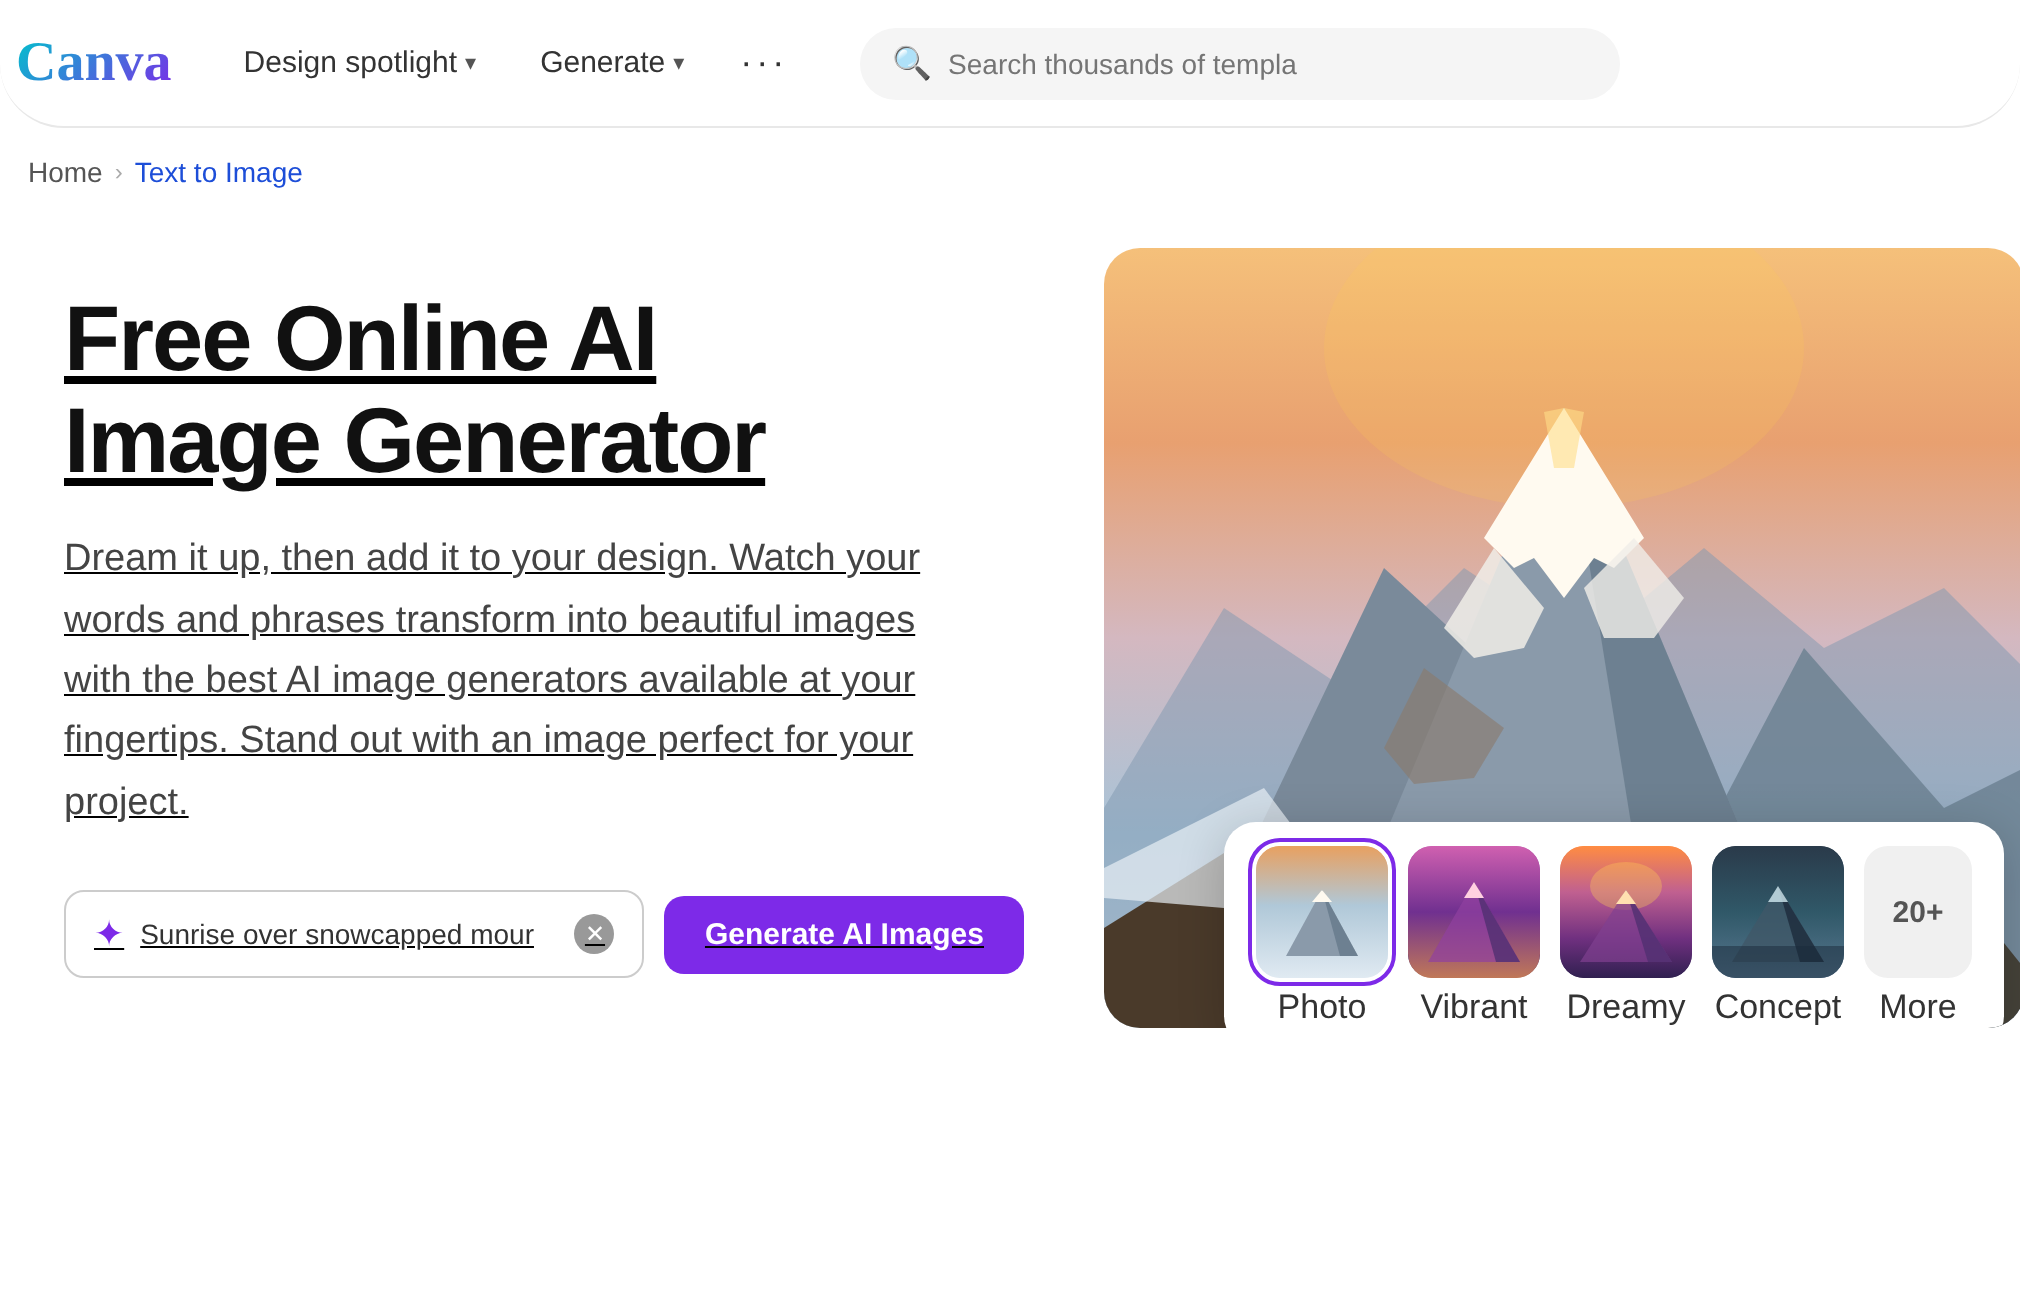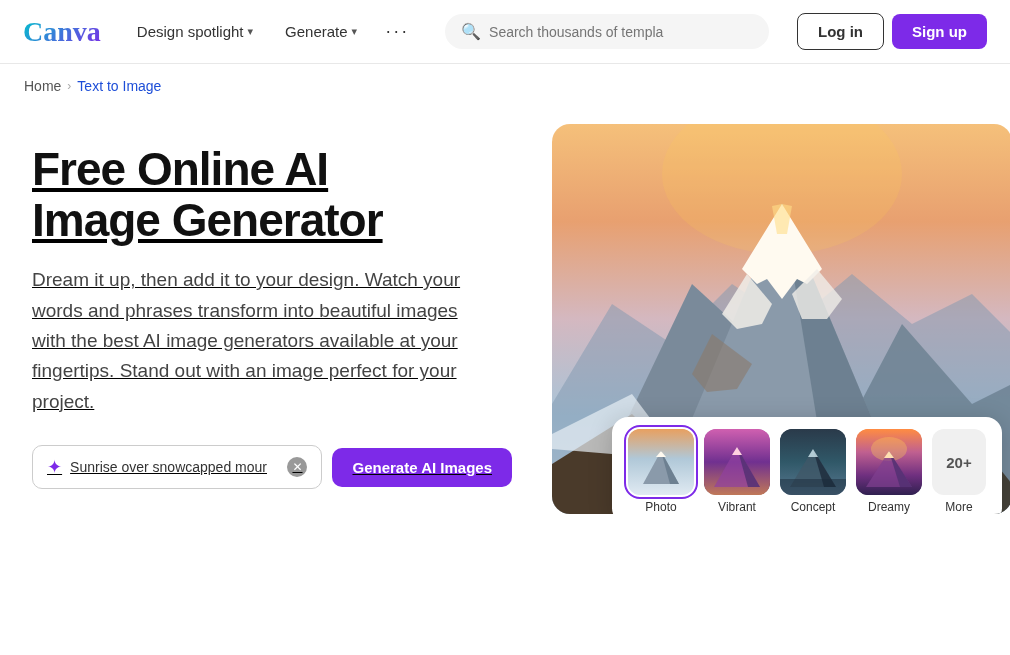--- a/index.html
+++ b/index.html
@@ -1,21 +1,21 @@
 <!DOCTYPE html>
 <html><head>
   <meta charset="utf-8">
   <style>
     * { margin: 0; padding: 0; box-sizing: border-box; }
     body { font-family: -apple-system, BlinkMacSystemFont, 'Segoe UI', sans-serif; background: #fff; width: 1010px; height: 655px; overflow: hidden; }
 
     
     .navbar {
-      display: flex; align-items: center; padding: 0 23px; height: 64px;
-      border-bottom: 1px solid #e8e8e8; gap: 8px;
+      display: flex; align-items: center; padding: 0 8px; height: 64px;
+      border-bottom: 1px solid #e8e8e8; gap: 8px; border-radius: 32px;
     }
     .logo {
       font-size: 28px; font-weight: 700; font-family: Georgia, serif;
       background: linear-gradient(135deg, #00c4cc, #7d2ae8);
       -webkit-background-clip: text; -webkit-text-fill-color: transparent;
       margin-right: 16px; cursor: pointer;
     }
     .nav-item {
       display: flex; align-items: center; gap: 4px; padding: 8px 12px;
       font-size: 15px; color: #333; cursor: pointer; border-radius: 6px;
@@ -41,21 +41,21 @@
     }
     .btn-signup {
       padding: 9px 20px; border: none; border-radius: 8px;
       font-size: 15px; font-weight: 600; cursor: pointer;
       background: #7d2ae8; color: #fff;
     }
 
     
     .breadcrumb {
       display: flex; align-items: center; gap: 6px;
-      padding: 14px 24px; font-size: 14px; color: #555;
+      padding: 14px 14px; font-size: 14px; color: #555;
     }
     .breadcrumb-separator { color: #aaa; font-size: 12px; }
     .breadcrumb-link { cursor: pointer; color: #555; }
     .breadcrumb-current { color: #1d4ed8; font-weight: 400; }
 
     
     .main {
       display: flex; align-items: flex-start; padding: 16px 32px 0 32px;
       gap: 40px; height: calc(655px - 64px - 48px); text-decoration: underline;
     }
@@ -114,21 +114,21 @@
       cursor: pointer;
     }
     .style-thumb {
       width: 66px; height: 66px; border-radius: 12px; overflow: hidden;
       position: relative;
     }
     .style-thumb.selected {
       outline: 2.5px solid #7d2ae8; outline-offset: 2px;
     }
     .style-label {
-      font-size: 12px; color: #333; font-weight: 500; text-align: center;
+      font-size: 17px; color: #333; font-weight: 500; text-align: center;
     }
     .more-box {
       width: 54px; height: 66px; border-radius: 12px;
       background: #f0f0f0; display: flex; align-items: center; justify-content: center;
       font-size: 15px; font-weight: 700; color: #555; cursor: pointer;
     }
 
     
     .mountain-svg { width: 100%; height: 100%; }
 
@@ -152,24 +152,20 @@
     <span>Generate</span>
     <span class="nav-chevron">▾</span>
   </div>
   <div class="nav-more">···</div>
 
   <div class="nav-search">
     <span class="search-icon-nav">🔍</span>
     <input type="text" placeholder="Search thousands of templa" style="">
   </div>
 
-  <div class="nav-right">
-    <button class="btn-login">Log in</button>
-    <button class="btn-signup">Sign up</button>
-  </div>
 </nav>
 
 <div class="breadcrumb">
   <span class="breadcrumb-link">Home</span>
   <span class="breadcrumb-separator">›</span>
   <span class="breadcrumb-current">Text to Image</span>
 </div>
 
 <div class="main">
 
@@ -283,40 +279,20 @@
               <rect width="66" height="66" rx="12" fill="url(#tg2)"></rect>
               <polygon points="10,58 33,18 56,58" fill="#9040a0" opacity="0.7"></polygon>
               <polygon points="33,18 56,58 44,58" fill="#503070" opacity="0.8"></polygon>
               <polygon points="28,26 33,18 38,26" fill="#ffd0e0"></polygon>
             </svg>
           </div>
           <span class="style-label">Vibrant</span>
         </div>
 
         <div class="style-item">
-          <div class="style-thumb thumb-concept">
-            <svg width="66" height="66" viewBox="0 0 66 66" xmlns="http://www.w3.org/2000/svg">
-              <defs>
-                  <linearGradient id="tg3" x1="0" y1="0" x2="0" y2="1">
-                    <stop offset="0%" stop-color="#2a3a4a"></stop>
-                    <stop offset="50%" stop-color="#305868"></stop>
-                    <stop offset="100%" stop-color="#587890"></stop>
-                  </linearGradient>
-                </defs>
-              <rect width="66" height="66" rx="12" fill="url(#tg3)"></rect>
-              <polygon points="10,58 33,20 56,58" fill="#405868" opacity="0.8"></polygon>
-              <polygon points="33,20 56,58 44,58" fill="#203040" opacity="0.9"></polygon>
-              <polygon points="28,28 33,20 38,28" fill="#d0e8f0" opacity="0.8"></polygon>
-              <rect x="0" y="50" width="66" height="16" rx="0" fill="#1a2a3a" opacity="0.5"></rect>
-            </svg>
-          </div>
-          <span class="style-label">Concept</span>
-        </div>
-
-        <div class="style-item">
           <div class="style-thumb thumb-dreamy">
             <svg width="66" height="66" viewBox="0 0 66 66" xmlns="http://www.w3.org/2000/svg">
               <defs>
                   <linearGradient id="tg4" x1="0" y1="0" x2="0" y2="1">
                     <stop offset="0%" stop-color="#ff8c42"></stop>
                     <stop offset="35%" stop-color="#c06090"></stop>
                     <stop offset="70%" stop-color="#703080"></stop>
                     <stop offset="100%" stop-color="#302050"></stop>
                   </linearGradient>
                 </defs>
@@ -324,20 +300,40 @@
               <ellipse cx="33" cy="20" rx="18" ry="12" fill="#ffcc55" fill-opacity="0.35"></ellipse>
               <polygon points="10,58 33,22 56,58" fill="#804090" opacity="0.7"></polygon>
               <polygon points="33,22 56,58 44,58" fill="#503070" opacity="0.8"></polygon>
               <polygon points="28,29 33,22 38,29" fill="#ffe0b0"></polygon>
             </svg>
           </div>
           <span class="style-label">Dreamy</span>
         </div>
 
         <div class="style-item">
+          <div class="style-thumb thumb-concept">
+            <svg width="66" height="66" viewBox="0 0 66 66" xmlns="http://www.w3.org/2000/svg">
+              <defs>
+                  <linearGradient id="tg3" x1="0" y1="0" x2="0" y2="1">
+                    <stop offset="0%" stop-color="#2a3a4a"></stop>
+                    <stop offset="50%" stop-color="#305868"></stop>
+                    <stop offset="100%" stop-color="#587890"></stop>
+                  </linearGradient>
+                </defs>
+              <rect width="66" height="66" rx="12" fill="url(#tg3)"></rect>
+              <polygon points="10,58 33,20 56,58" fill="#405868" opacity="0.8"></polygon>
+              <polygon points="33,20 56,58 44,58" fill="#203040" opacity="0.9"></polygon>
+              <polygon points="28,28 33,20 38,28" fill="#d0e8f0" opacity="0.8"></polygon>
+              <rect x="0" y="50" width="66" height="16" rx="0" fill="#1a2a3a" opacity="0.5"></rect>
+            </svg>
+          </div>
+          <span class="style-label">Concept</span>
+        </div>
+
+        <div class="style-item">
           <div class="more-box">20+</div>
           <span class="style-label">More</span>
         </div>
       </div>
     </div>
   </div>
 
 </div>
 
 </body></html>

